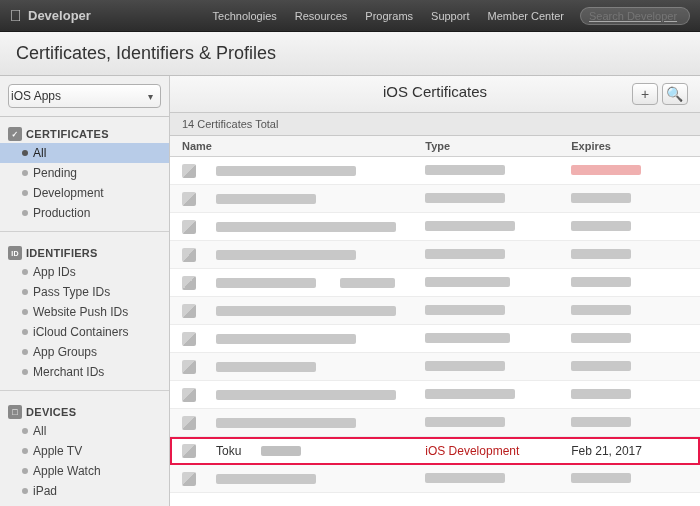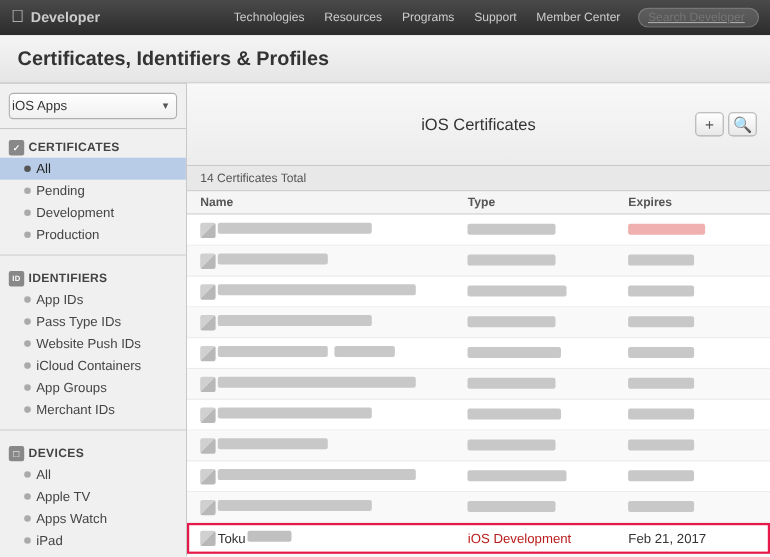--- a/index.html
+++ b/index.html
@@ -59,21 +59,21 @@
     .page-header {
       background: linear-gradient(to bottom, #f5f5f5, #e5e5e5);
       border-bottom: 1px solid #c0c0c0;
       padding: 10px 16px;
       height: 44px;
       display: flex;
       align-items: center;
     }
     .page-title {
       font-size: 18px;
-      font-weight: 700;
+      font-weight: 400;
       color: #333;
     }
 
     
     .main-layout {
       display: flex;
       height: calc(506px - 76px);
     }
 
     
@@ -171,23 +171,23 @@
     
     .content {
       flex: 1;
       background: #fff;
       display: flex;
       flex-direction: column;
     }
     .content-header {
       background: linear-gradient(to bottom, #f8f8f8, #ececec);
       border-bottom: 1px solid #c8c8c8;
-      padding: 26px 12px;
-      display: flex;
-      align-items: center;
+      padding: 7px 12px;
+      display: flex;
+      align-items: flex-start;
       justify-content: space-between;
     }
     .content-title {
       font-size: 15px;
       font-weight: 300;
       color: #333;
       flex: 1;
       text-align: center;
     }
     .header-buttons {
@@ -239,21 +239,21 @@
       border-bottom: 1px solid #ececec;
       min-height: 28px;
     }
     .table-row:nth-child(even) { background: #f9f9f9; }
     .table-row.selected {
       background: #fff;
       outline: 2px solid #e8184a;
       outline-offset: -2px;
     }
 
-    .cell-name { flex: 2.5; display: flex; gap: 2px; }
+    .cell-name { flex: 2.5; display: flex; align-items: center; gap: 20px; }
     .cell-type { flex: 1.5; }
     .cell-expires { flex: 1.2; }
 
     
     .blur-block {
       background: #c8c8c8;
       border-radius: 2px;
       height: 10px;
       display: inline-block;
     }
@@ -393,21 +393,21 @@
       <div class="sidebar-item">
         <span class="dot"></span>
         <span>All</span>
       </div>
       <div class="sidebar-item">
         <span class="dot"></span>
         <span>Apple TV</span>
       </div>
       <div class="sidebar-item">
         <span class="dot"></span>
-        <span>Apps Watch</span>
+        <span>Apple Watch</span>
       </div>
       <div class="sidebar-item">
         <span class="dot"></span>
         <span>iPad</span>
       </div>
       <div class="sidebar-item">
 
         <span>iPhone</span>
       </div>
 

